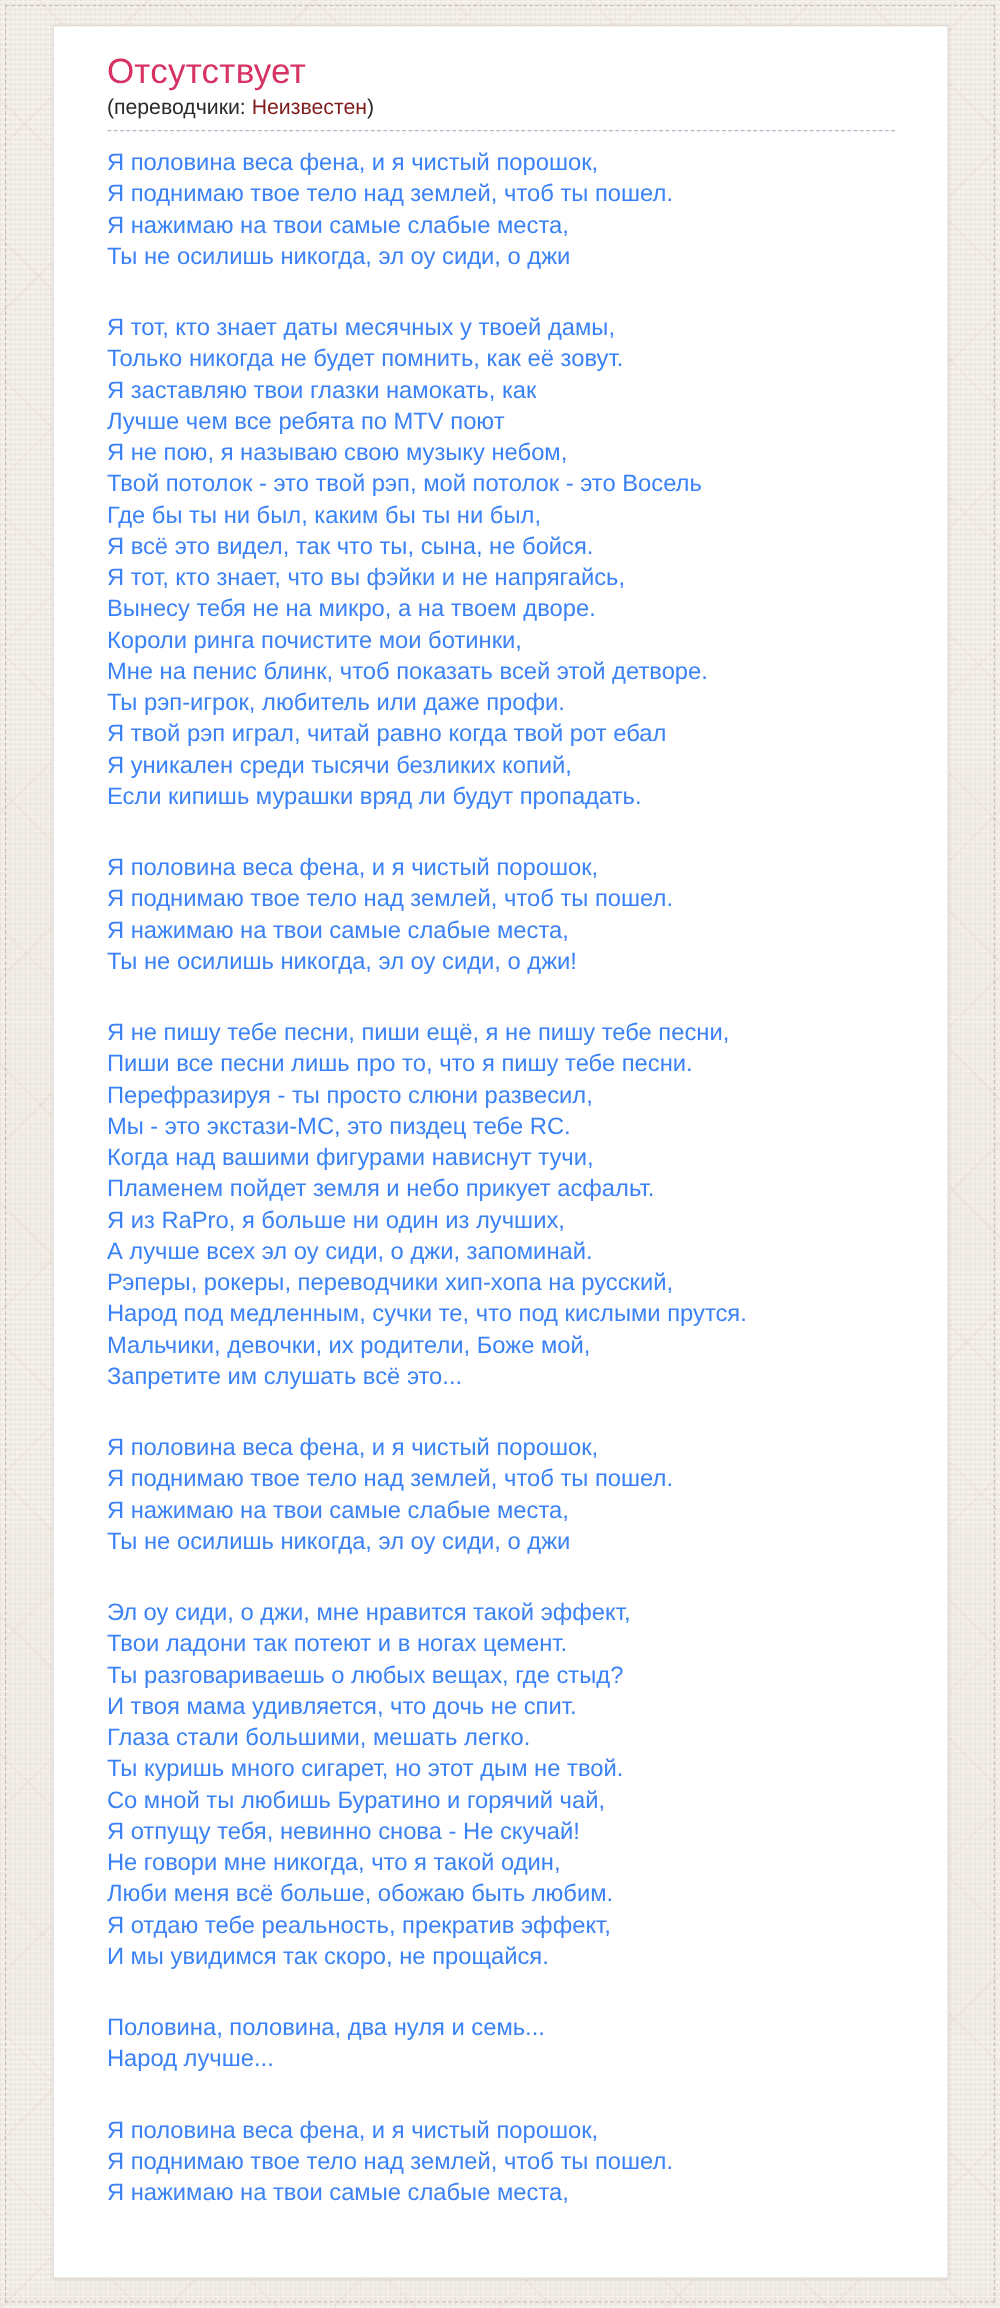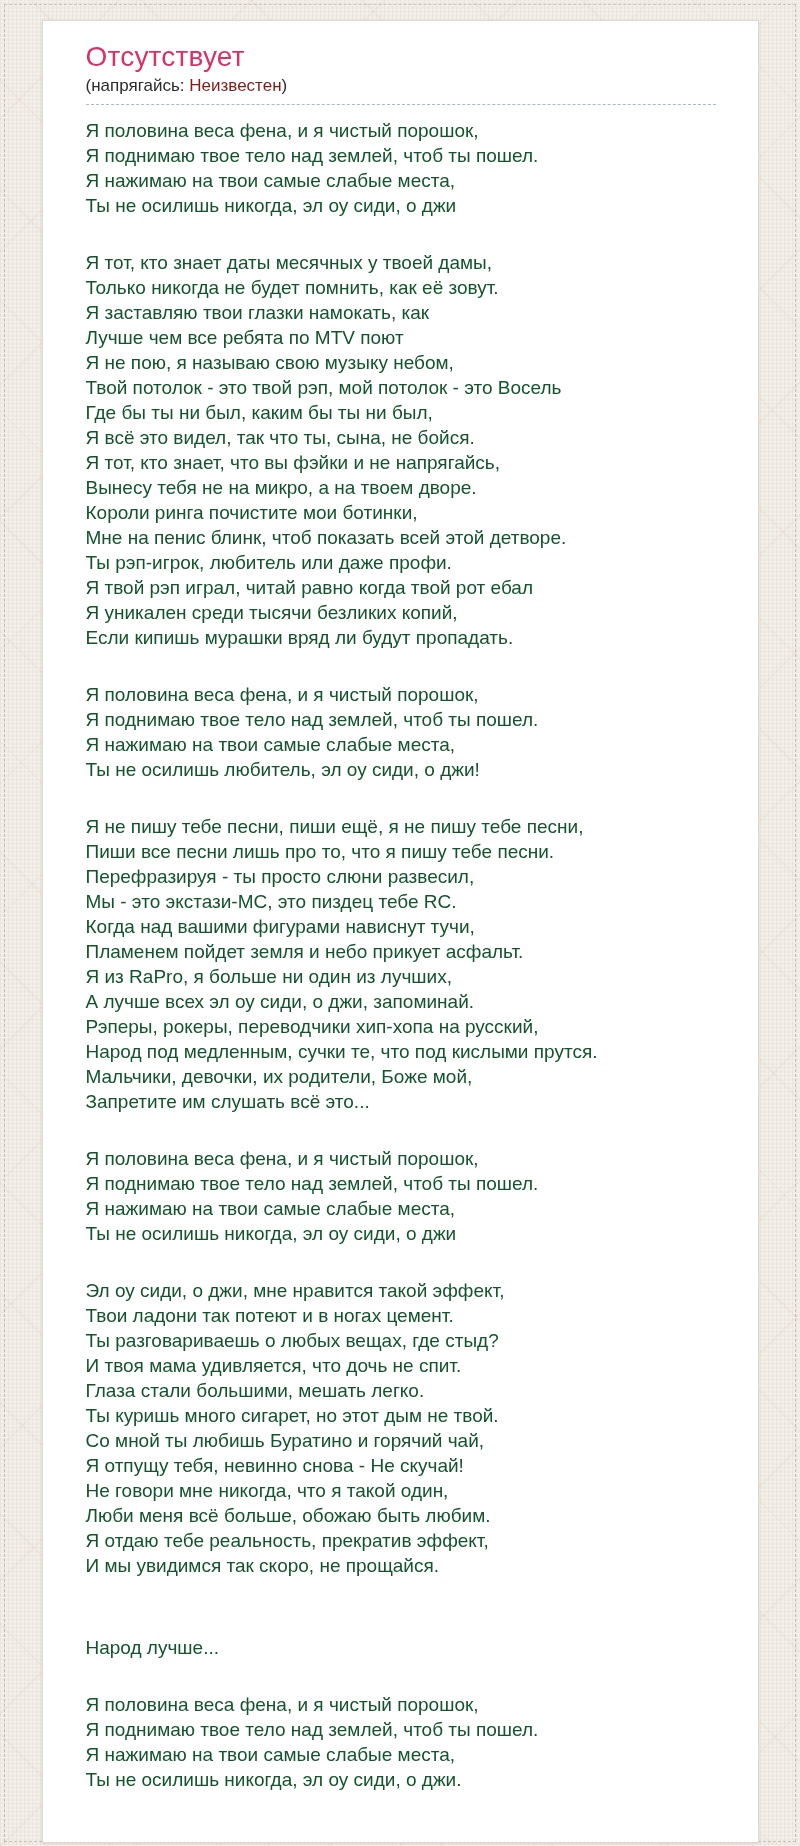--- a/index.html
+++ b/index.html
@@ -48,36 +48,36 @@
   }
   .artist-link {
     color:#7f1d1d;
     text-decoration:none;
     cursor:pointer;
   }
   .lyrics {
     margin-top:13px;
     font-size:19px;
     line-height:25px;
-    color:#14532d;
+    color:#3b82f6;
   }
   .stanza { margin:0 0 32px 0; font-weight:400; }
   .stanza:last-child { margin-bottom:0; }
 </style>
 </head>
 <body>
 
 <div class="stitch-border"></div>
 
 <div class="card">
   <h1 class="song-title">Отсутствует</h1>
-  <div class="artist-line"><span>(напрягайсь: </span><a class="artist-link">Неизвестен</a><span>)</span></div>
+  <div class="artist-line"><span>(переводчики: </span><a class="artist-link">Неизвестен</a><span>)</span></div>
   <div class="lyrics">
       <p class="stanza"><span>Я половина веса фена, и я чистый порошок,</span><br><span>Я поднимаю твое тело над землей, чтоб ты пошел.</span><br><span>Я нажимаю на твои самые слабые места,</span><br><span>Ты не осилишь никогда, эл оу сиди, о джи</span></p>
       <p class="stanza"><span>Я тот, кто знает даты месячных у твоей дамы,</span><br><span>Только никогда не будет помнить, как её зовут.</span><br><span>Я заставляю твои глазки намокать, как</span><br><span>Лучше чем все ребята по MTV поют</span><br><span>Я не пою, я называю свою музыку небом,</span><br><span>Твой потолок - это твой рэп, мой потолок - это Восель</span><br><span>Где бы ты ни был, каким бы ты ни был,</span><br><span>Я всё это видел, так что ты, сына, не бойся.</span><br><span>Я тот, кто знает, что вы фэйки и не напрягайсь,</span><br><span>Вынесу тебя не на микро, а на твоем дворе.</span><br><span>Короли ринга почистите мои ботинки,</span><br><span>Мне на пенис блинк, чтоб показать всей этой детворе.</span><br><span>Ты рэп-игрок, любитель или даже профи.</span><br><span>Я твой рэп играл, читай равно когда твой рот ебал</span><br><span>Я уникален среди тысячи безликих копий,</span><br><span>Если кипишь мурашки вряд ли будут пропадать.</span></p>
-      <p class="stanza"><span>Я половина веса фена, и я чистый порошок,</span><br><span>Я поднимаю твое тело над землей, чтоб ты пошел.</span><br><span>Я нажимаю на твои самые слабые места,</span><br><span>Ты не осилишь любитель, эл оу сиди, о джи!</span></p>
+      <p class="stanza"><span>Я половина веса фена, и я чистый порошок,</span><br><span>Я поднимаю твое тело над землей, чтоб ты пошел.</span><br><span>Я нажимаю на твои самые слабые места,</span><br><span>Ты не осилишь никогда, эл оу сиди, о джи!</span></p>
       <p class="stanza"><span>Я не пишу тебе песни, пиши ещё, я не пишу тебе песни,</span><br><span>Пиши все песни лишь про то, что я пишу тебе песни.</span><br><span>Перефразируя - ты просто слюни развесил,</span><br><span>Мы - это экстази-MC, это пиздец тебе RC.</span><br><span>Когда над вашими фигурами нависнут тучи,</span><br><span>Пламенем пойдет земля и небо прикует асфальт.</span><br><span>Я из RaPro, я больше ни один из лучших,</span><br><span>А лучше всех эл оу сиди, о джи, запоминай.</span><br><span>Рэперы, рокеры, переводчики хип-хопа на русский,</span><br><span>Народ под медленным, сучки те, что под кислыми прутся.</span><br><span>Мальчики, девочки, их родители, Боже мой,</span><br><span>Запретите им слушать всё это...</span></p>
       <p class="stanza"><span>Я половина веса фена, и я чистый порошок,</span><br><span>Я поднимаю твое тело над землей, чтоб ты пошел.</span><br><span>Я нажимаю на твои самые слабые места,</span><br><span>Ты не осилишь никогда, эл оу сиди, о джи</span></p>
       <p class="stanza"><span>Эл оу сиди, о джи, мне нравится такой эффект,</span><br><span>Твои ладони так потеют и в ногах цемент.</span><br><span>Ты разговариваешь о любых вещах, где стыд?</span><br><span>И твоя мама удивляется, что дочь не спит.</span><br><span>Глаза стали большими, мешать легко.</span><br><span>Ты куришь много сигарет, но этот дым не твой.</span><br><span>Со мной ты любишь Буратино и горячий чай,</span><br><span>Я отпущу тебя, невинно снова - Не скучай!</span><br><span>Не говори мне никогда, что я такой один,</span><br><span>Люби меня всё больше, обожаю быть любим.</span><br><span>Я отдаю тебе реальность, прекратив эффект,</span><br><span>И мы увидимся так скоро, не прощайся.</span></p>
-      <p class="stanza"><br><span>Народ лучше...</span></p>
-      <p class="stanza"><span>Я половина веса фена, и я чистый порошок,</span><br><span>Я поднимаю твое тело над землей, чтоб ты пошел.</span><br><span>Я нажимаю на твои самые слабые места,</span><br><span>Ты не осилишь никогда, эл оу сиди, о джи.</span></p>
+      <p class="stanza"><span>Половина, половина, два нуля и семь...</span><br><span>Народ лучше...</span></p>
+      <p class="stanza"><span>Я половина веса фена, и я чистый порошок,</span><br><span>Я поднимаю твое тело над землей, чтоб ты пошел.</span><br><span>Я нажимаю на твои самые слабые места,</span><br></p>
     </div>
 </div>
 
 </body></html>

